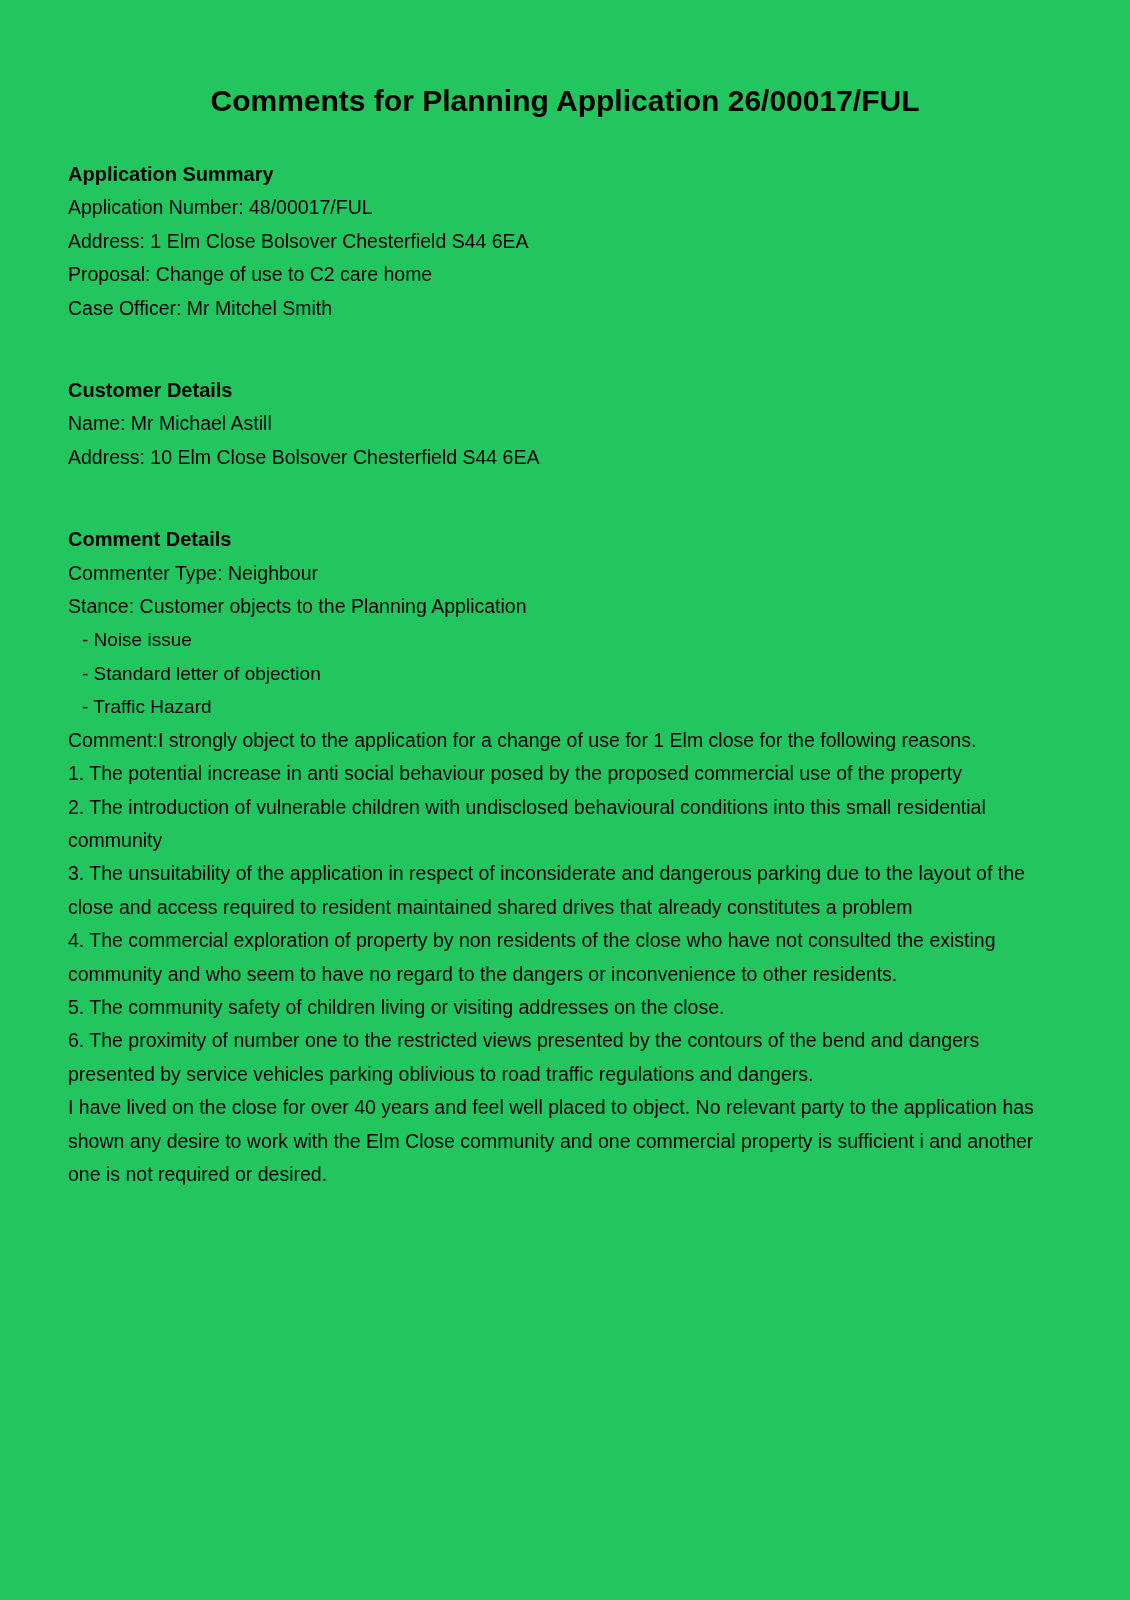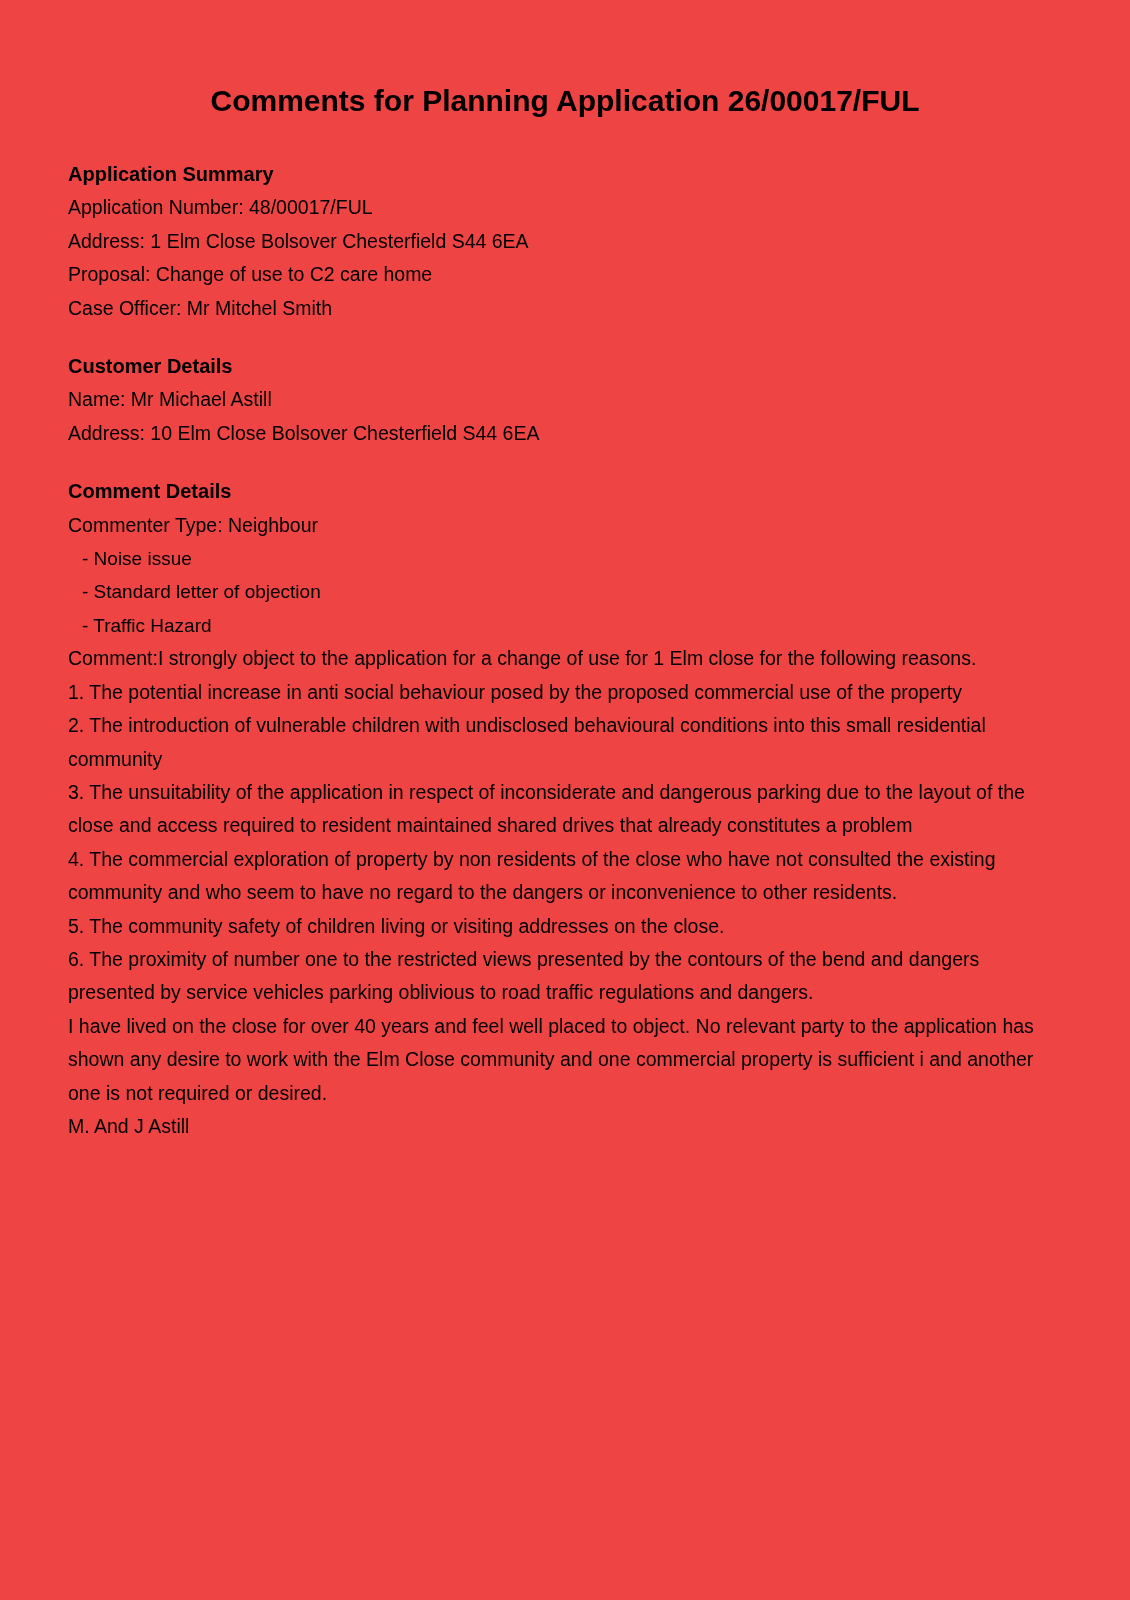--- a/index.html
+++ b/index.html
@@ -6,36 +6,36 @@
     margin: 0;
     padding: 0;
     background: #ffffff;
     color: #000000;
     font-family: "Liberation Sans", "DejaVu Sans", sans-serif;
   }
   .page {
     width: 1130px;
     height: 1600px;
     margin: 0 auto;
-    background: #ef4444;
+    background: #22c55e;
     box-sizing: border-box;
     padding: 84px 95px 0 68px;
   }
   .doc-title {
     font-size: 30px;
     font-weight: bold;
     text-align: center;
     margin: 0 0 0 0;
     letter-spacing: 0px;
     
     margin-left: -68px;
     margin-right: -95px;
   }
   .section {
-    margin-top: 25px;
+    margin-top: 49px;
   }
   .section:first-of-type {
     margin-top: 40px;
   }
   .section-heading {
     font-size: 20px;
     font-weight: bold;
     line-height: 33.4px;
     margin: 0;
   }
@@ -68,29 +68,29 @@
 
   <div class="section">
     <p class="section-heading">Customer Details</p>
     <p class="line">Name: Mr Michael Astill</p>
     <p class="line">Address: 10 Elm Close Bolsover Chesterfield S44 6EA</p>
   </div>
 
   <div class="section">
     <p class="section-heading">Comment Details</p>
     <p class="line">Commenter Type: Neighbour</p>
+    <p class="line">Stance: Customer objects to the Planning Application</p>
 
     <p class="reason-item">- Noise issue</p>
     <p class="reason-item">- Standard letter of objection</p>
     <p class="reason-item">- Traffic Hazard</p>
 
     <p class="para">Comment:I strongly object to the application for a change of use for 1 Elm close for the following reasons.</p>
     <p class="para">1. The potential increase in anti social behaviour posed by the proposed commercial use of the property</p>
     <p class="para">2. The introduction of vulnerable children with undisclosed behavioural conditions into this small residential community</p>
     <p class="para">3. The unsuitability of the application in respect of inconsiderate and dangerous parking due to the layout of the close and access required to resident maintained shared drives that already constitutes a problem</p>
     <p class="para">4. The commercial exploration of property by non residents of the close who have not consulted the existing community and who seem to have no regard to the dangers or inconvenience to other residents.</p>
     <p class="para">5. The community safety of children living or visiting addresses on the close.</p>
     <p class="para">6. The proximity of number one to the restricted views presented by the contours of the bend and dangers presented by service vehicles parking oblivious to road traffic regulations and dangers.</p>
     <p class="para">I have lived on the close for over 40 years and feel well placed to object. No relevant party to the application has shown any desire to work with the Elm Close community and one commercial property is sufficient i and another one is not required or desired.</p>
-    <p class="para">M. And J Astill</p>
   </div>
 
 </div>
 
 </body></html>

